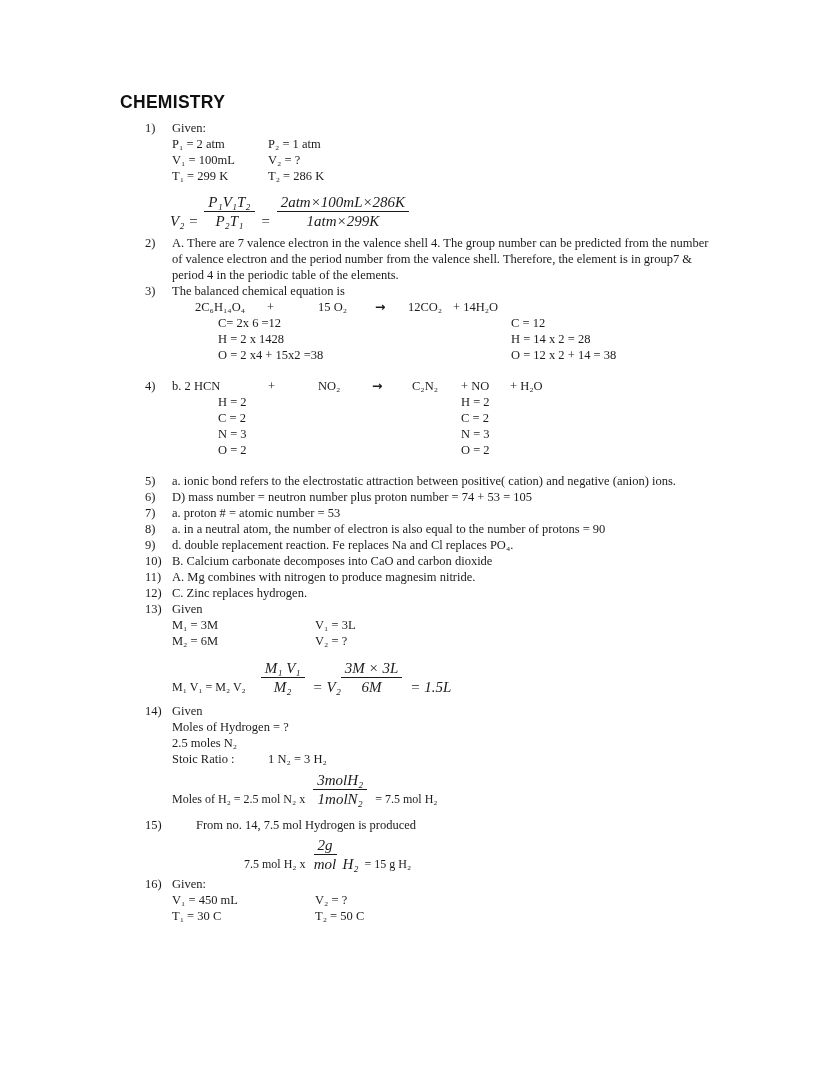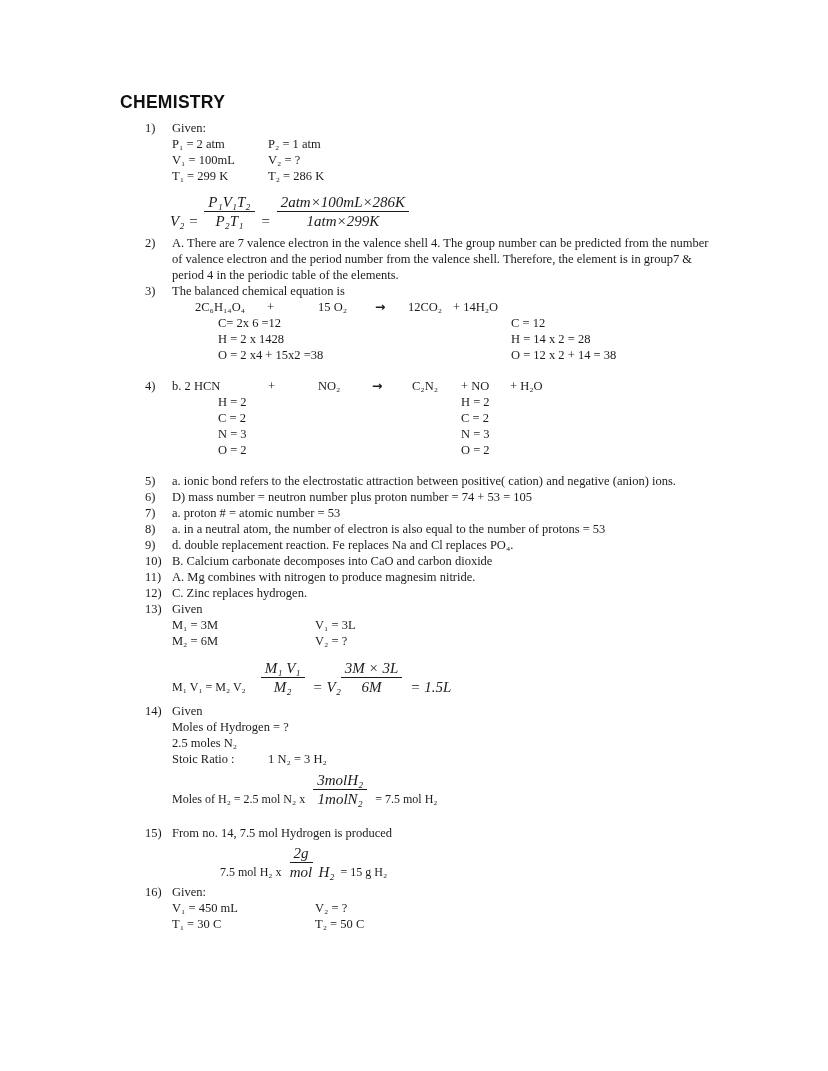--- a/index.html
+++ b/index.html
@@ -33,21 +33,21 @@
   .it { font-style:italic; }
   .up { font-style:normal; font-size:12px; }
   .frac { display:inline-block; text-align:center; font-style:italic; }
   .fnum { display:block; border-bottom:1px solid #1b1b1b; padding:0 4px 1px 4px;font-style:italic; }
   .fden { display:block; padding-top:1px; }
   .f1 { margin:10px 0 6px -2px; }
   .f13 { margin:11px 0 8px 0; }
   .f14 { margin:5px 0 6px 0; }
   .f15 { margin:4px 0 4px 48px; }
   .mt15 { margin-top:15px; }
-  .mt12 { margin-top:12px; }
+  .mt12 { margin-top:4px;gap:24px; }
   .ml6 { margin-left:6px; } .ml8 { margin-left:8px; }
   .ml13 { } .ml15 { margin-left:15px; }
 </style>
 </head>
 <body>
 
 <div class="page">
 
   <h1 class="title">CHEMISTRY</h1>
 
@@ -152,21 +152,21 @@
   <div class="item">
     <span class="num">6)</span>
     <div class="body">D) mass number = neutron number plus proton number = 74 + 53 = 105</div>
   </div>
   <div class="item">
     <span class="num">7)</span>
     <div class="body">a. proton # = atomic number = 53</div>
   </div>
   <div class="item">
     <span class="num">8)</span>
-    <div class="body">a. in a neutral atom, the number of electron is also equal to the number of protons = 53</div>
+    <div class="body">a. in a neutral atom, the number of electron is also equal to the number of protons = 90</div>
   </div>
   <div class="item">
     <span class="num">9)</span>
     <div class="body">d. double replacement reaction. Fe replaces Na and Cl replaces PO₄.</div>
   </div>
   <div class="item">
     <span class="num">10)</span>
     <div class="body">B. Calcium carbonate decomposes into CaO and carbon dioxide</div>
   </div>
   <div class="item">

